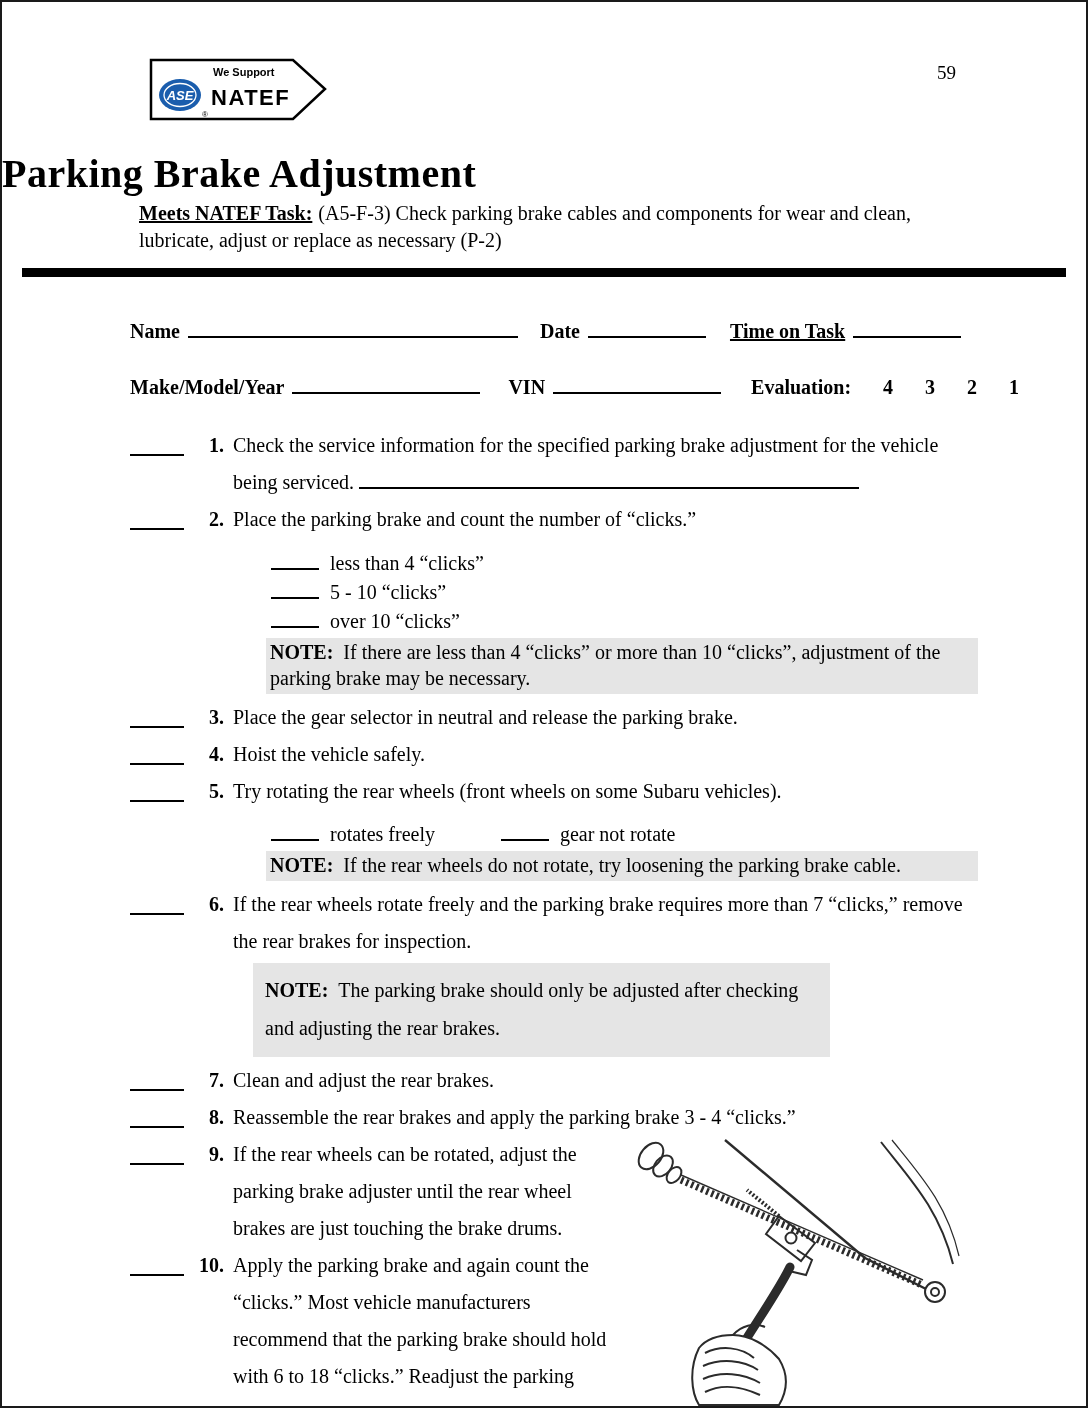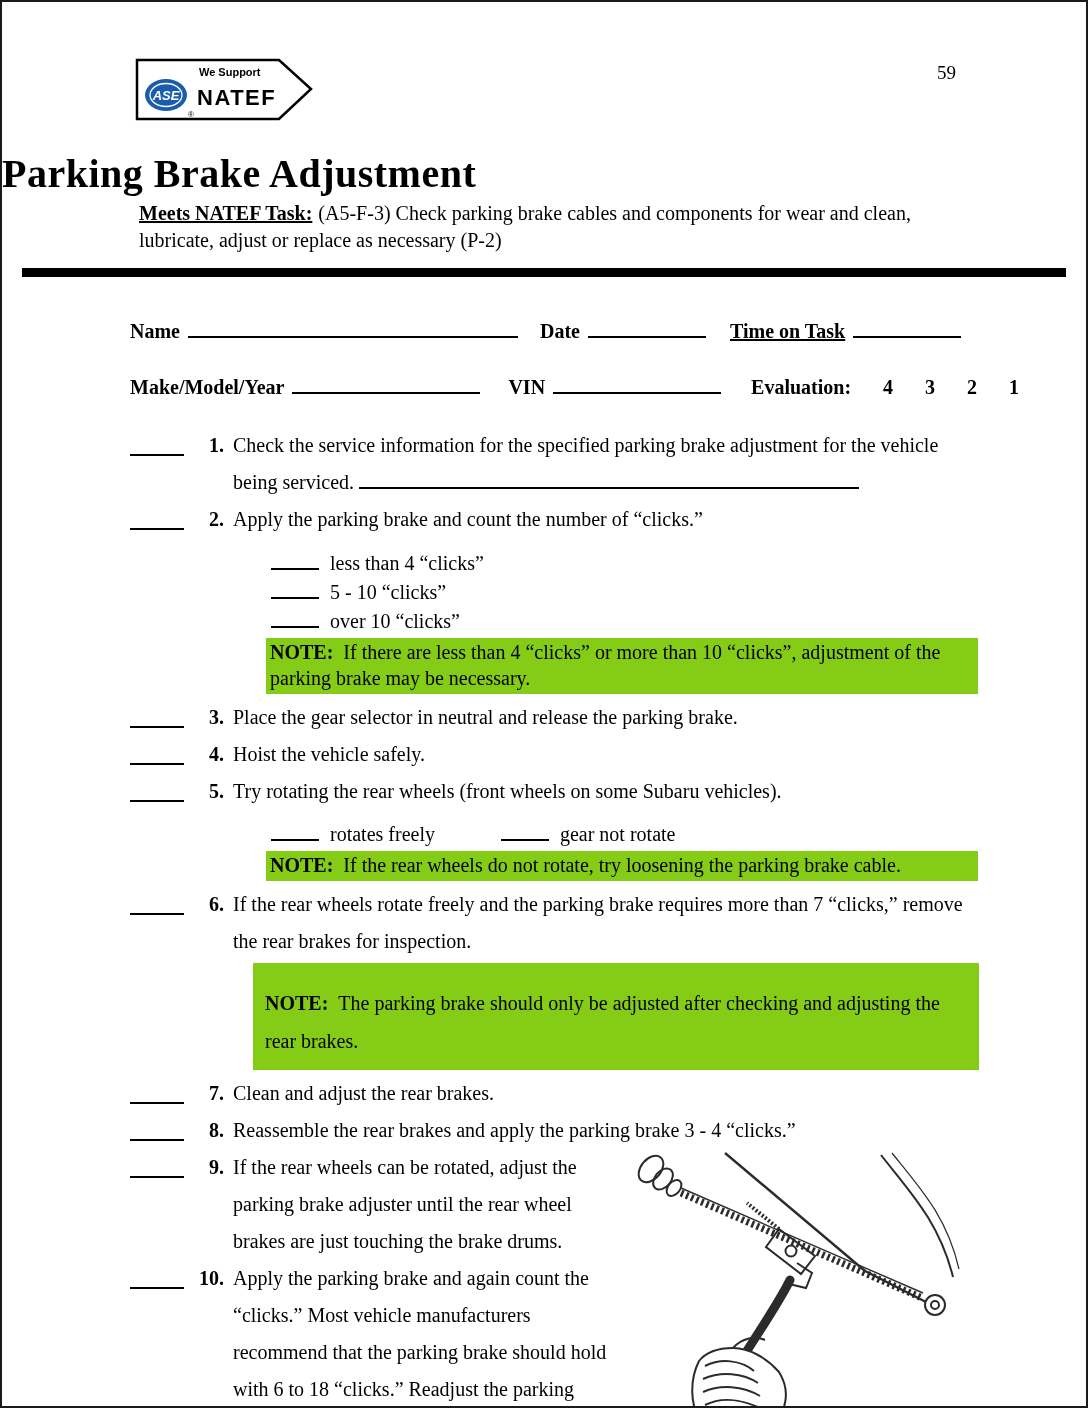--- a/index.html
+++ b/index.html
@@ -9,21 +9,21 @@
     background:#fff;
     box-sizing:border-box;
     border:2px solid #1a1a1a;
     font-family:"Liberation Serif", serif;
     color:#000;
     overflow:hidden;
   }
   .pagenum { position:absolute; top:60px; right:130px; font-size:19px; }
 
   
-  .logo { position:absolute; top:56px; left:133px; }
+  .logo { position:absolute; top:56px; left:147px; }
 
   
   .header { padding-top:150px; text-align:left; }
   .title { font-size:40px; font-weight:bold; letter-spacing:0.5px; line-height:44px; }
   .subtitle { width:810px; margin:4px auto 0 auto; font-size:20px; line-height:27px; }
   .subtitle b { margin-right:6px;text-decoration:underline; }
   .rule { height:9px; background:#000; margin:14px 20px 0 20px; }
 
   
   .form { margin:38px 125px 0 128px; font-size:20px; font-weight:bold; }
@@ -46,24 +46,24 @@
   .step-blank { width:54px; flex:none; border-bottom:2px solid #000; height:27px; margin-right:10px; }
   .num { width:30px; flex:none; font-weight:bold; text-align:right; margin-right:9px; }
   .body { flex:1; min-width:0; }
   .answer-blank { width:500px; }
 
   .options { line-height:25px; margin:9px 0 4px 38px; }
   .opt-blank { width:48px; margin-right:11px; }
   .option-inline { line-height:25px; margin:8px 0 4px 38px; }
   .oi-gap { margin-left:66px; }
 
-  .note { background:#84cc16; width:712px; margin:3px 0 5px 33px;
+  .note { background:#e5e5e5; width:712px; margin:3px 0 5px 33px;
           padding:1px 8px 3px 4px; line-height:26px; box-sizing:border-box; }
   .note b { margin-right:10px; }
-  .note-lg { width:726px; margin-left:20px; padding:21px 12px 10px 12px; line-height:38px; }
+  .note-lg { width:577px; margin-left:20px; padding:8px 12px 10px 12px; line-height:38px; }
 
   
   .bottom-row { display:flex; align-items:flex-start; }
   .bottom-steps { flex:1; min-width:0; }
   .figure { width:335px; flex:none; margin-top:2px; margin-left:8px; }
 </style>
 </head>
 <body>
 
 <div class="page">
@@ -110,21 +110,21 @@
       <div class="body">
         <span>Check the service information for the specified parking brake adjustment for the vehicle being serviced.</span>
         <span class="blank answer-blank"></span>
       </div>
     </div>
 
     <div class="step">
       <span class="blank step-blank"></span>
       <span class="num">2.</span>
       <div class="body">
-        <span>Apply the parking brake and count the number of “clicks.”</span>
+        <span>Place the parking brake and count the number of “clicks.”</span>
         <div class="options">
           <div class="option-row">
             <span class="blank opt-blank"></span><span>less than 4 “clicks”</span>
           </div>
           <div class="option-row">
             <span class="blank opt-blank"></span><span>5 - 10 “clicks”</span>
           </div>
           <div class="option-row">
             <span class="blank opt-blank"></span><span>over 10 “clicks”</span>
           </div>

